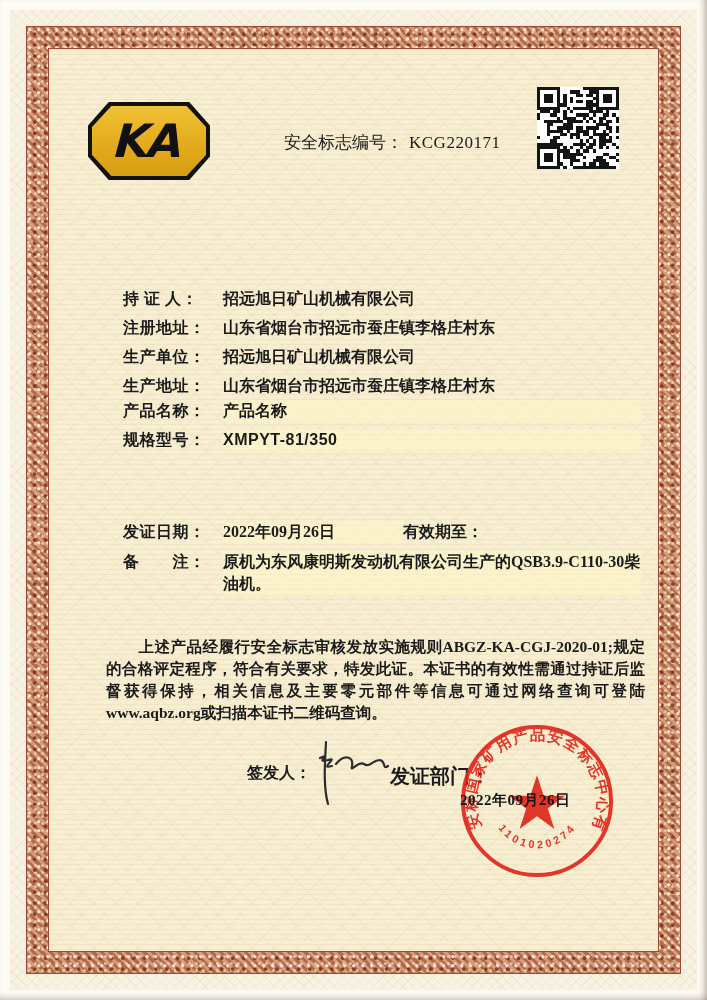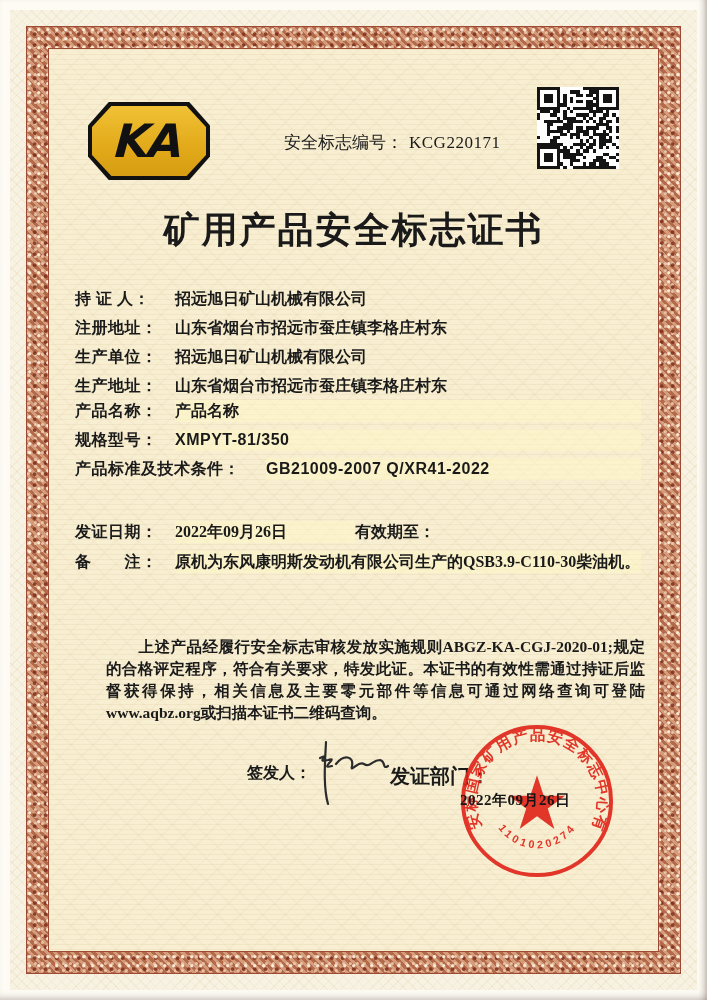--- a/index.html
+++ b/index.html
@@ -38,21 +38,21 @@
   .mark-line{position:absolute;left:268px;top:131px;font-size:17px;z-index:3;margin-left:16px;}
   .mark-line .num{letter-spacing:.5px;margin-left:6px;}
   
   .qr{position:absolute;left:537px;top:87px;width:82px;height:82px;background:#fff;z-index:3;}
   
   .title{position:absolute;left:0;right:0;top:206px;text-align:center;font-size:36px;
       font-weight:900;letter-spacing:2px;z-index:3;}
   
   .row{position:absolute;left:75px;right:66px;display:flex;align-items:flex-start;
       font-size:16px;line-height:22px;z-index:3;}
-  .row .lbl{flex:0 0 100px;font-weight:700;letter-spacing:.5px;white-space:nowrap;}
+  .row .lbl{flex:0 0 100px;font-weight:700;letter-spacing:.5px;white-space:nowrap;margin-left:48px;}
   .row .val{flex:1;}
   .row.longlbl .lbl{flex:0 0 auto;margin-right:26px;}
   .row.hl .val{background:rgba(253,245,198,.6);}
   .kai{font-weight:600;}
   .mono{font-family:"Liberation Sans", sans-serif;font-weight:700;letter-spacing:.5px;}
   .date-row .val.date{flex:0 0 180px;}
   .date-row .lbl2{flex:0 0 100px;font-weight:700;white-space:nowrap;}
   
   .statement{position:absolute;left:70px;right:62px;top:636px;font-size:15.5px;line-height:1.43;
       font-weight:600;text-align:justify;text-indent:2.1em;z-index:3;margin-left:36px;}
@@ -417,21 +417,20 @@
         <rect x="17" y="24" width="1" height="1" fill="#141414"></rect>
         <rect x="18" y="24" width="1" height="1" fill="#141414"></rect>
         <rect x="19" y="24" width="1" height="1" fill="#141414"></rect>
         <rect x="20" y="24" width="1" height="1" fill="#141414"></rect>
         <rect x="21" y="24" width="1" height="1" fill="#141414"></rect>
         <rect x="22" y="24" width="1" height="1" fill="#141414"></rect>
         <rect x="23" y="24" width="1" height="1" fill="#141414"></rect>
       </svg>
   </div>
 
-  <div class="title">矿用产品安全标志证书</div>
 
   <div class="row" style="top:288px">
     <span class="lbl">持 证 人：</span>
     <span class="val kai">招远旭日矿山机械有限公司</span>
   </div>
   <div class="row" style="top:317px">
     <span class="lbl">注册地址：</span>
     <span class="val kai">山东省烟台市招远市蚕庄镇李格庄村东</span>
   </div>
   <div class="row" style="top:346px">
@@ -442,24 +441,20 @@
     <span class="lbl">生产地址：</span>
     <span class="val kai">山东省烟台市招远市蚕庄镇李格庄村东</span>
   </div>
   <div class="row hl" style="top:400px">
     <span class="lbl">产品名称：</span>
     <span class="val kai">产品名称</span>
   </div>
   <div class="row hl" style="top:429px">
     <span class="lbl">规格型号：</span>
     <span class="val mono">XMPYT-81/350</span>
-  </div>
-  <div class="row hl longlbl" style="top:458px">
-    <span class="lbl">产品标准及技术条件：</span>
-    <span class="val mono">GB21009-2007 Q/XR41-2022</span>
   </div>
 
   <div class="row date-row" style="top:521px">
     <span class="lbl">发证日期：</span>
     <span class="val date kai" style="background:rgba(253,245,198,.6)">2022年09月26日</span>
     <span class="lbl2">有效期至：</span>
   </div>
 
   <div class="row" style="top:551px">
     <span class="lbl">备　　注：</span>

